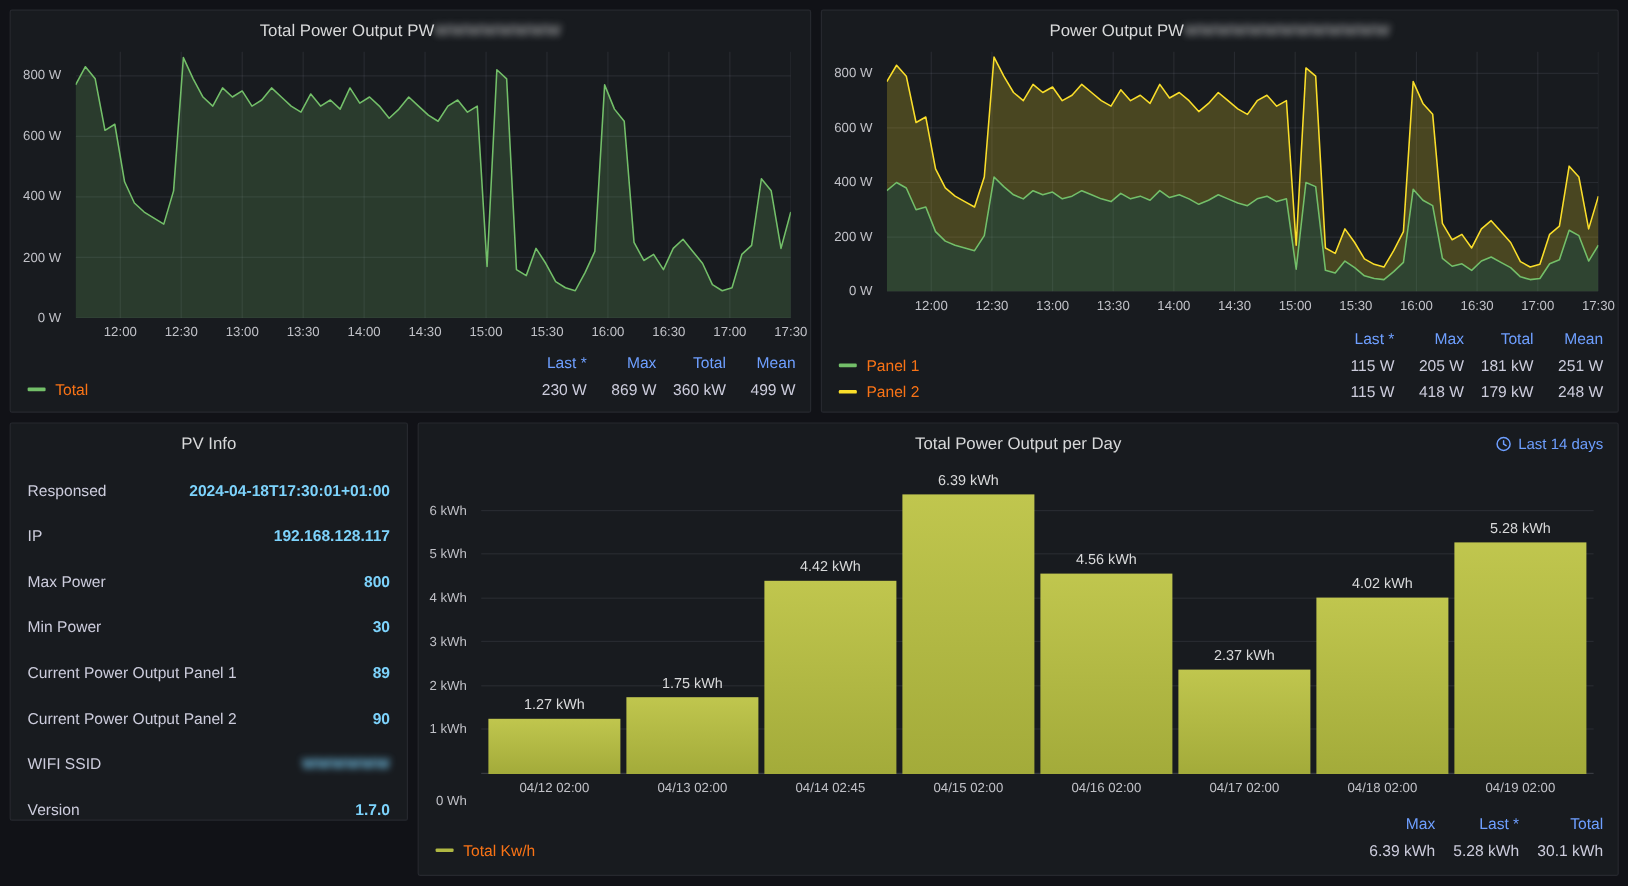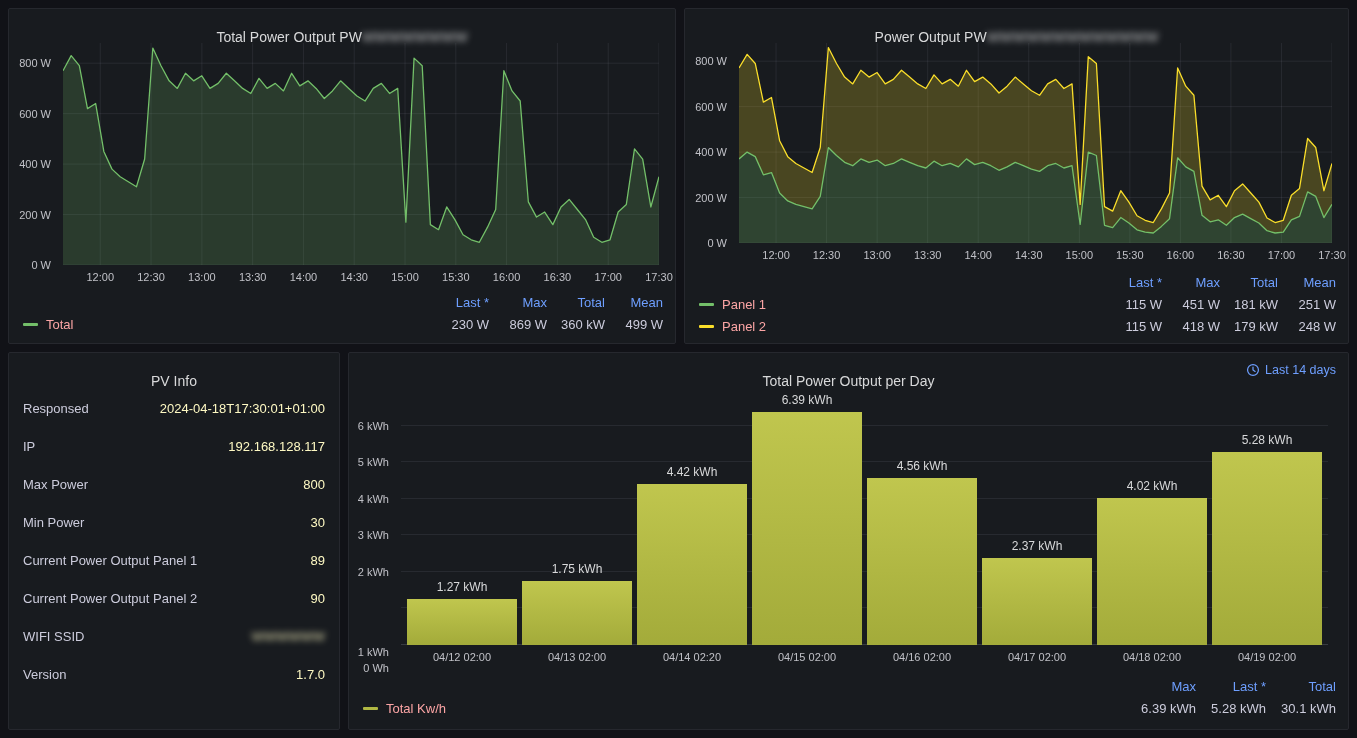--- a/index.html
+++ b/index.html
@@ -7,21 +7,21 @@
   body {
     width:1357px; height:738px; position:relative; overflow:hidden;
     background:#111217; color:#ccccdc;
     font-family:"Liberation Sans", sans-serif;
   }
   .panel {
     position:absolute; background:#181b1f; border:1px solid #26282e;
     border-radius:2px; overflow:hidden;
   }
   .panel-title {
-    position:absolute; top:20px; left:0; right:0; text-align:center;
+    position:absolute; top:8px; left:0; right:0; text-align:center;
     font-size:14px; font-weight:500; color:#d8d9da; white-space:nowrap; cursor:pointer;
   }
   .blur { filter: blur(3px); opacity:.85; }
   .ts-chart, .bar-chart { position:absolute; }
   .y-labels { position:absolute; left:0; top:0; bottom:20px; width:40px; }
   .bar-chart .y-labels { width:38px; }
   .yl {
     position:absolute; right:6px; transform:translateY(-50%);
     font-size:11px; color:#c0c1c7; white-space:nowrap;
   }
@@ -44,28 +44,28 @@
   .bar-label {
     position:absolute; left:0; width:100%; text-align:center;
     font-size:12px; color:#d8d9da; white-space:nowrap;
   }
   .x-slots { position:absolute; left:44px; right:8px; bottom:0; height:18px; display:flex; gap:3px; padding:0 5px; }
   .x-slot { flex:1; text-align:center; padding-top:4px; font-size:11px; color:#c0c1c7; white-space:nowrap; }
   .legend { position:absolute; left:14px; right:12px; font-size:13px; }
   .legend-row { display:flex; align-items:center; height:22px; }
   .legend-head { color:#6e9fff; }
   .legend-head .lcol { cursor:pointer; }
-  .lname { flex:1; display:flex; align-items:center; gap:8px; color:#fca5a5; cursor:pointer; }
+  .lname { flex:1; display:flex; align-items:center; gap:8px; color:#f97316; cursor:pointer; }
   .lcol { width:58px; text-align:right; white-space:nowrap; }
   .legend.wide .lcol { width:70px; }
   .swatch { display:inline-block; width:15px; height:3px; border-radius:1px; }
   .pv-rows { position:absolute; top:36px; left:14px; right:14px; }
   .pv-row { display:flex; justify-content:space-between; align-items:center; height:38px; font-size:13px; }
   .pv-label { color:#ccccdc; }
-  .pv-value { color:#fef9c3; font-weight:400; text-align:right; }
+  .pv-value { color:#7dd3fc; font-weight:700; text-align:right; }
   .time-range {
     position:absolute; top:10px; right:12px; display:flex; align-items:center; gap:5px;
     color:#6e9fff; font-size:12.5px; cursor:pointer;
   }
 </style>
 </head>
 <body>
 
 <div class="panel" style="left:8px;top:8px;width:668px;height:336px">
   <div class="panel-title">
@@ -197,38 +197,38 @@
       <div class="lcol">Max</div>
       <div class="lcol">Total</div>
       <div class="lcol">Mean</div>
     </div>
     <div class="legend-row">
       <div class="lname">
         <span class="swatch" style="background:#73bf69"></span>
         <span>Panel 1</span>
       </div>
       <div class="lcol">115 W</div>
-      <div class="lcol">451 W</div>
+      <div class="lcol">205 W</div>
       <div class="lcol">181 kW</div>
       <div class="lcol">251 W</div>
     </div>
     <div class="legend-row">
       <div class="lname">
         <span class="swatch" style="background:#fade2a"></span>
         <span>Panel 2</span>
       </div>
       <div class="lcol">115 W</div>
       <div class="lcol">418 W</div>
       <div class="lcol">179 kW</div>
       <div class="lcol">248 W</div>
     </div>
   </div>
 </div>
 
-<div class="panel" style="left:8px;top:352px;width:332px;height:378px">
+<div class="panel" style="left:8px;top:352px;width:332px;height:332px">
   <div class="panel-title">PV Info</div>
   <div class="pv-rows">
     <div class="pv-row">
       <span class="pv-label">Responsed</span>
       <span class="pv-value">2024-04-18T17:30:01+01:00</span>
     </div>
     <div class="pv-row">
       <span class="pv-label">IP</span>
       <span class="pv-value">192.168.128.117</span>
     </div>
@@ -266,21 +266,21 @@
       <svg width="14" height="14" viewBox="0 0 16 16">
           <circle cx="8" cy="8" r="6.2" fill="none" stroke="#6e9fff" stroke-width="1.4"></circle>
           <path d="M8 4.8 V8 l2.4 1.6" stroke="#6e9fff" stroke-width="1.4" fill="none" stroke-linecap="round"></path>
         </svg>
     </span>
     <span>Last 14 days</span>
   </div>
   <div class="bar-chart" id="bars-daily" style="left:8px;right:12px;top:40px;bottom:64px">
       <div class="y-labels">
         <div class="yl" style="top: 100%; margin-top: 23px;">0 Wh</div>
-        <div class="yl" style="top: 85.5072%; margin-top: 44px;">1 kWh</div>
+        <div class="yl" style="top: 85.5072%;">1 kWh</div>
         <div class="yl" style="top: 71.0145%; text-align: center;">2 kWh</div>
         <div class="yl" style="top: 56.5217%;">3 kWh</div>
         <div class="yl" style="top: 42.029%;">4 kWh</div>
         <div class="yl" style="top: 27.5362%;">5 kWh</div>
         <div class="yl" style="top: 13.0435%;">6 kWh</div>
       </div>
       <div class="plot">
         <div class="gridline base" style="bottom: 0%;"></div>
         <div class="gridline" style="bottom: 14.4928%;"></div>
         <div class="gridline" style="bottom: 28.9855%;"></div>
@@ -319,21 +319,21 @@
           </div>
           <div class="slot">
             <div class="bar" style="height: 76.5217%;"></div>
             <div class="bar-label" style="bottom: calc(76.5217% + 5px);">5.28 kWh</div>
           </div>
         </div>
       </div>
       <div class="x-slots">
         <div class="x-slot">04/12 02:00</div>
         <div class="x-slot">04/13 02:00</div>
-        <div class="x-slot">04/14 02:20</div>
+        <div class="x-slot">04/14 02:45</div>
         <div class="x-slot">04/15 02:00</div>
         <div class="x-slot">04/16 02:00</div>
         <div class="x-slot">04/17 02:00</div>
         <div class="x-slot">04/18 02:00</div>
         <div class="x-slot">04/19 02:00</div>
       </div>
     </div>
   <div class="legend wide" style="bottom:10px">
     <div class="legend-row legend-head">
       <div class="lname"></div>

